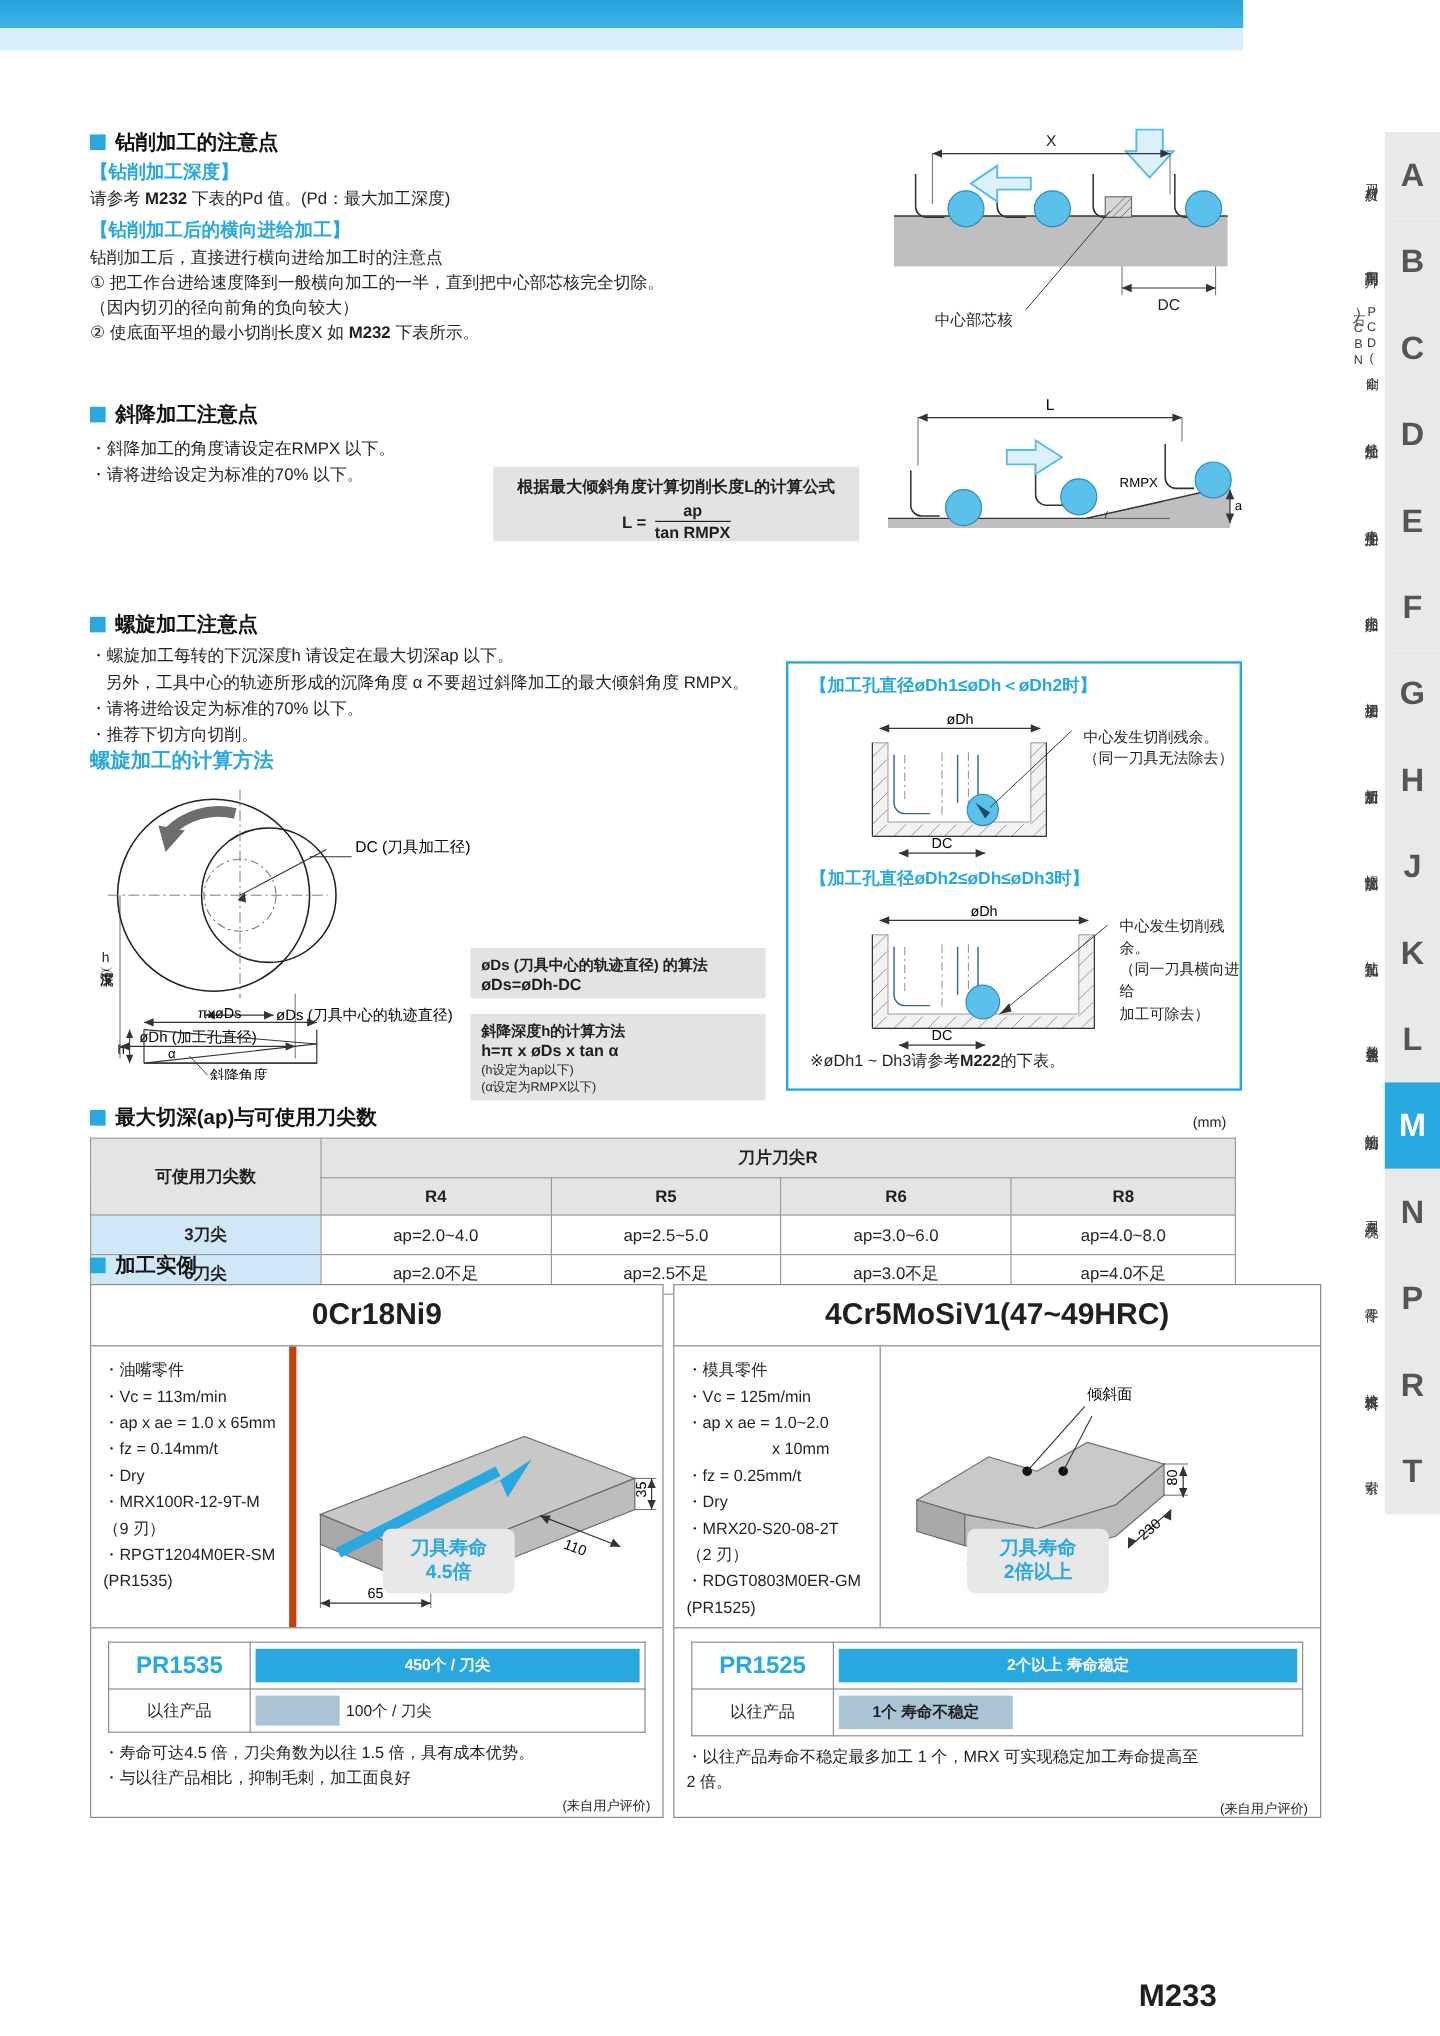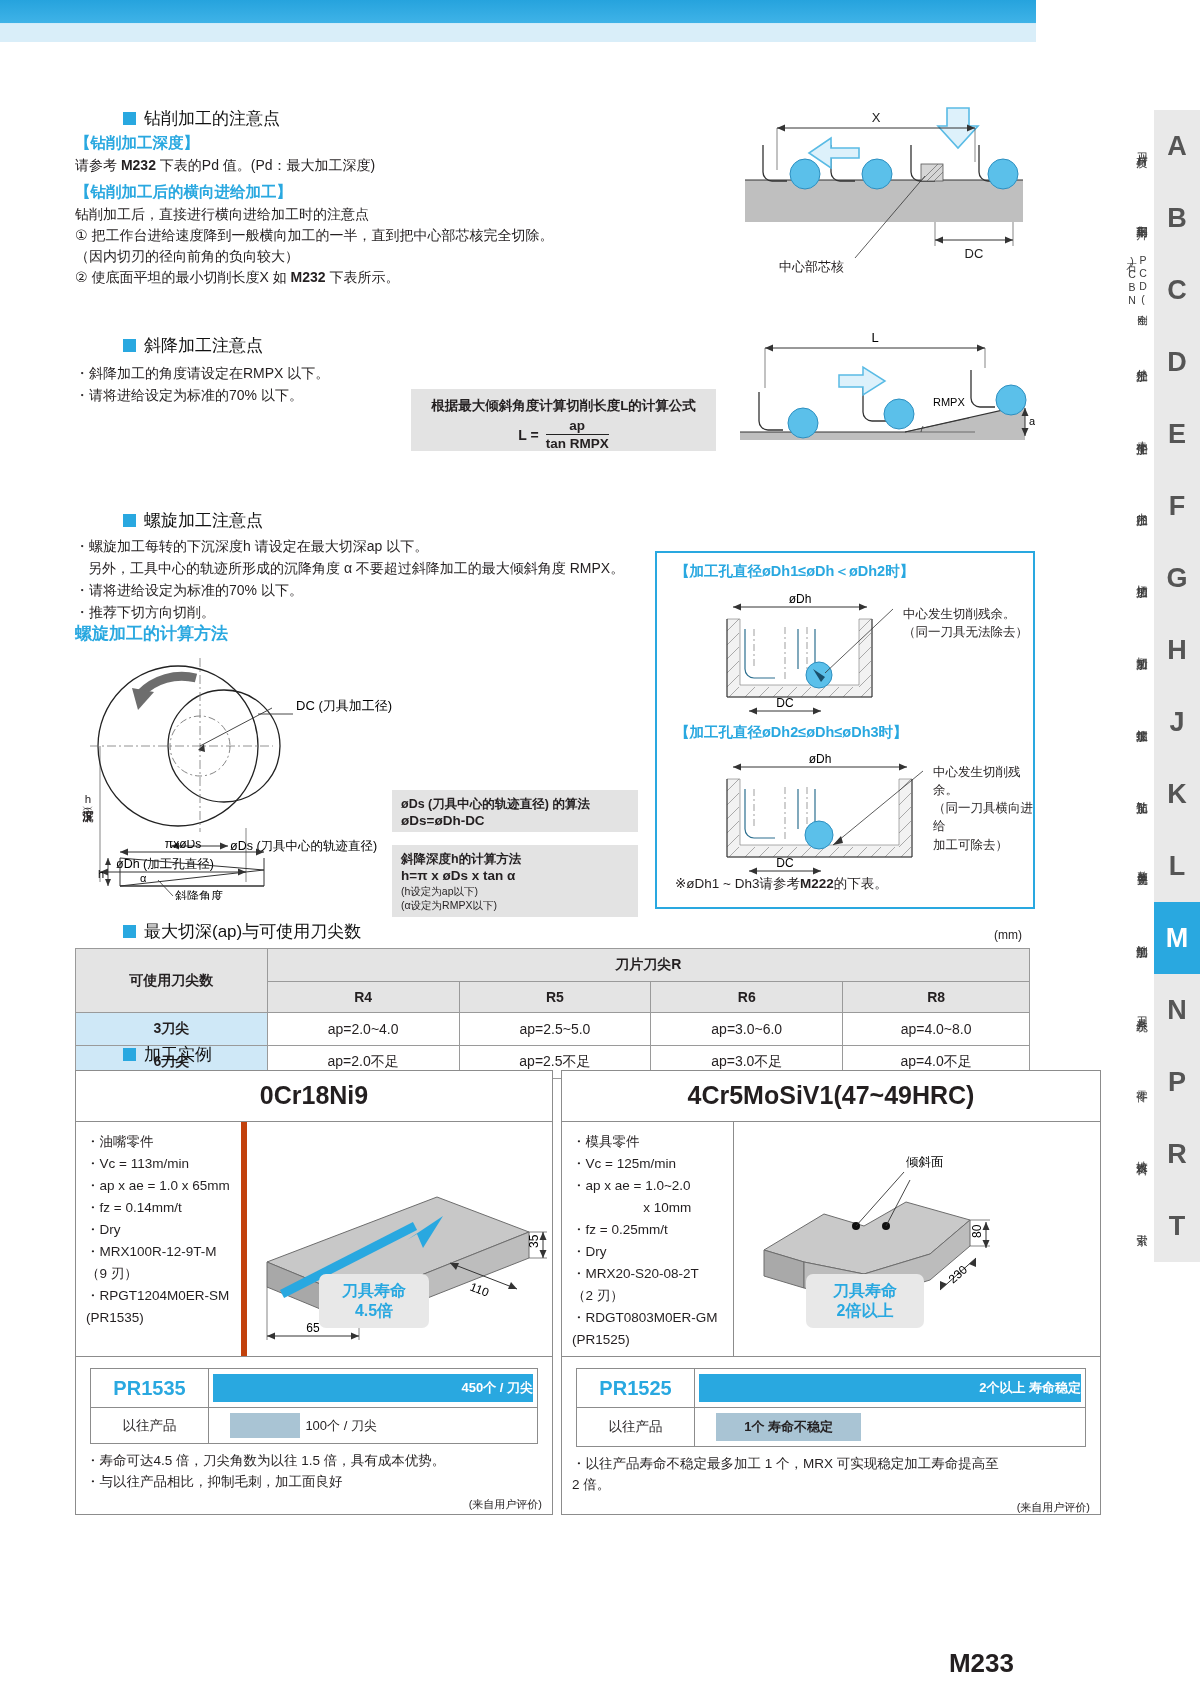--- a/index.html
+++ b/index.html
@@ -15,21 +15,21 @@
   .tabrow{ position:absolute; right:0; display:flex; align-items:center; height:72px;}
   .tabtext{ width:118px; height:72px; display:flex; align-items:center; justify-content:flex-end;
      padding-right:6px; font-size:11.5px; line-height:1.05; color:#3b3b3b; letter-spacing:.5px;}
   .tabtext span{ writing-mode:vertical-rl; text-orientation:upright; letter-spacing:1px;}
   .tabletter{ width:46px; height:72px; display:flex; align-items:center; justify-content:center;
      font-size:27px; font-weight:bold; color:#555; background:#e9e9e9;}
   .tabletter.active{ background:#29a8e0; color:#fff;}
   .tabrow.small .tabtext{font-size:10.5px;}
   
   .page{ position:absolute; left:0; top:0; width:1036px; height:1697px;}
-  h2.sec{ font-size:17px; font-weight:normal; color:#111; display:flex; align-items:center; gap:8px;margin-left:48px;}
+  h2.sec{ font-size:17px; font-weight:bold; color:#111; display:flex; align-items:center; gap:8px;}
   h2.sec::before{ content:""; display:inline-block; width:13px; height:13px; background:#29a8e0;}
   .blue-h{ color:#29a8e0; font-weight:bold; font-size:15.5px;}
   .body-t{ font-size:14px; line-height:1.55; color:#231f20;}
   .body-t b{font-weight:bold;}
   .bullet{ font-size:14px; line-height:1.6;}
   .greybox{ background:#e3e3e3; color:#231f20;}
   
   table.ap{ border-collapse:collapse; width:955px; font-size:14px;}
   table.ap th, table.ap td{ border:1px solid #9a9a9a; text-align:center; padding:7px 2px;}
   table.ap .hd{ background:#e4e4e4; font-weight:bold;}
@@ -40,22 +40,22 @@
      border-bottom:1px solid #8c8c8c;}
   .card-list{ font-size:13.5px; line-height:1.63; padding:9px 8px 6px 10px;}
   .lifebox{ background:#e8e8e8; border-radius:7px; color:#29a8e0; font-weight:bold;
      text-align:center; font-size:16px; line-height:1.25; padding:7px 12px;}
   .bar-t{ border-collapse:collapse; width:100%; font-size:13px;}
   .bar-t td{ border:1px solid #8c8c8c; padding:0;}
   .prodname{ color:#29a8e0; font-weight:bold; font-size:20px; text-align:center; padding:7px 0;}
   .oldname{ font-size:13.5px; text-align:center; padding:7px 0;}
   .barcell{ padding:5px 4px !important; }
   .bar-blue{ background:#29a8e0; color:#fff; font-weight:bold; font-size:13px;
-     text-align:right; padding:5px 0;}
-  .bar-grey{ background:#a9c4d4; color:#231f20; font-weight:bold; font-size:13px; padding:5px 0;margin-left:17px;}
+     text-align:center; padding:5px 0;}
+  .bar-grey{ background:#a9c4d4; color:#231f20; font-weight:bold; font-size:13px; padding:5px 0;}
   .foot-note{ font-size:13.5px; line-height:1.55; padding:7px 10px 4px;}
   .from-user{ font-size:11px; text-align:right; padding:0 10px 6px;}
   .pagenum{ position:absolute; right:22px; bottom:18px; font-size:26px; font-weight:bold;}
   .bluebox{ border:2px solid #29a8e0; background:#fff;}
   .bluebox-h{ color:#29a8e0; font-weight:bold; font-size:14.5px;}
   svg text{ font-family:"Liberation Sans","DejaVu Sans",sans-serif;}
 </style>
 </head>
 <body>
 

